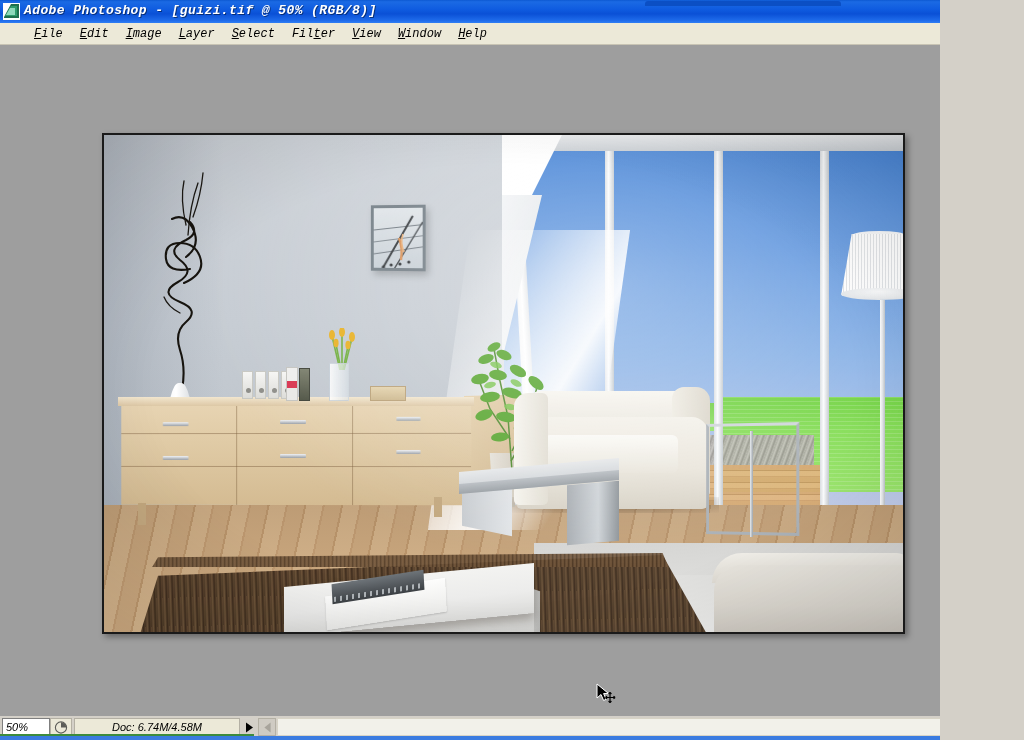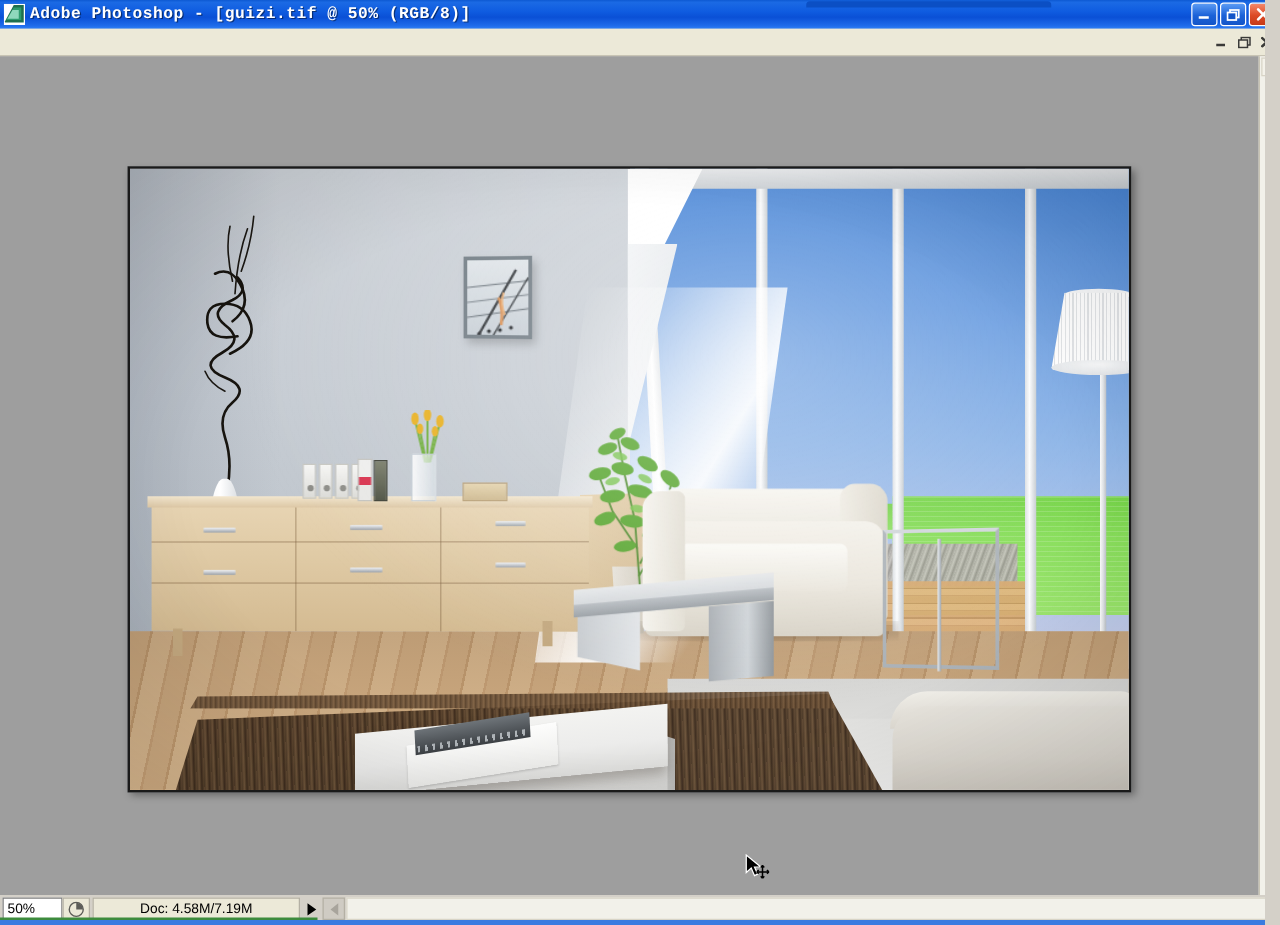--- a/index.html
+++ b/index.html
@@ -4,23 +4,24 @@
 <style>
   * { box-sizing: border-box; margin: 0; padding: 0; }
   html, body {
     width: 1024px; height: 740px;
     overflow: hidden;
     font-family: "Liberation Sans", sans-serif;
     background: #d4d0c8;
   }
   #app {
     position: relative;
-    width: 1012px; height: 740px;
+    width: 940px; height: 740px;
     background: #d4d0c8;
     overflow: hidden;
+    font-style: italic;
   }
 
   
   #titlebar {
     position: absolute; left: 0; top: 0; width: 1024px; height: 23px;
     background: linear-gradient(to bottom,
       #0d59d2 0%, #1b6ae4 8%, #0f5ce0 40%, #0a50d6 60%, #1f6ceb 90%, #2f7ff5 100%);
     overflow: hidden;
   }
   #titlebar .tb-inner-rect {
@@ -531,20 +532,31 @@
       </svg>
     </div>
     <div class="win-btn" id="btn-close">
       <svg width="11" height="11" viewBox="0 0 11 11">
         <path d="M1.5 1.5 L9.5 9.5 M9.5 1.5 L1.5 9.5" stroke="#fff" stroke-width="2.1" stroke-linecap="round"></path>
       </svg>
     </div>
   </div>
 
   <div id="menubar">
+    <div id="menu-items">
+      <span class="menu-item"><u>F</u>ile</span>
+      <span class="menu-item"><u>E</u>dit</span>
+      <span class="menu-item"><u>I</u>mage</span>
+      <span class="menu-item"><u>L</u>ayer</span>
+      <span class="menu-item"><u>S</u>elect</span>
+      <span class="menu-item">Fil<u>t</u>er</span>
+      <span class="menu-item"><u>V</u>iew</span>
+      <span class="menu-item"><u>W</u>indow</span>
+      <span class="menu-item"><u>H</u>elp</span>
+    </div>
 
     <div class="mdi-btn" id="mdi-min">
       <svg width="10" height="9" viewBox="0 0 10 9">
           <rect x="1" y="6" width="7" height="2" fill="#3a3a38"></rect>
         </svg>
     </div>
     <div class="mdi-btn" id="mdi-restore">
       <svg width="11" height="10" viewBox="0 0 11 10">
         <rect x="3" y="1" width="7" height="6" fill="none" stroke="#3a3a38" stroke-width="1.2"></rect>
         <rect x="1" y="3" width="7" height="6" fill="#ece9d8" stroke="#3a3a38" stroke-width="1.2"></rect>
@@ -777,21 +789,21 @@
   <div id="statusbar">
     <div id="status-zoom">50%</div>
 
     <div id="status-thumbbtn">
       <svg width="14" height="13" viewBox="0 0 14 13">
         <circle cx="7" cy="6.5" r="5.6" fill="none" stroke="#5c5c58" stroke-width="1.1"></circle>
         <path d="M7 1.2 L7 6.5 L12.4 6.5 A5.6 5.6 0 0 0 7 1.2 Z" fill="#5c5c58"></path>
       </svg>
     </div>
 
-    <div id="status-doc">Doc: 4.58M/7.19M</div>
+    <div id="status-doc">Doc: 6.74M/4.58M</div>
 
     <div id="status-play">
       <svg width="9" height="11" viewBox="0 0 9 11">
           <path d="M1 0.6 L8 5.5 L1 10.4 Z" fill="#000"></path>
         </svg>
     </div>
 
     <div id="status-prev">
       <svg width="9" height="11" viewBox="0 0 9 11">
           <path d="M7.6 0.6 L1.4 5.5 L7.6 10.4 Z" fill="#a8a49c"></path>

